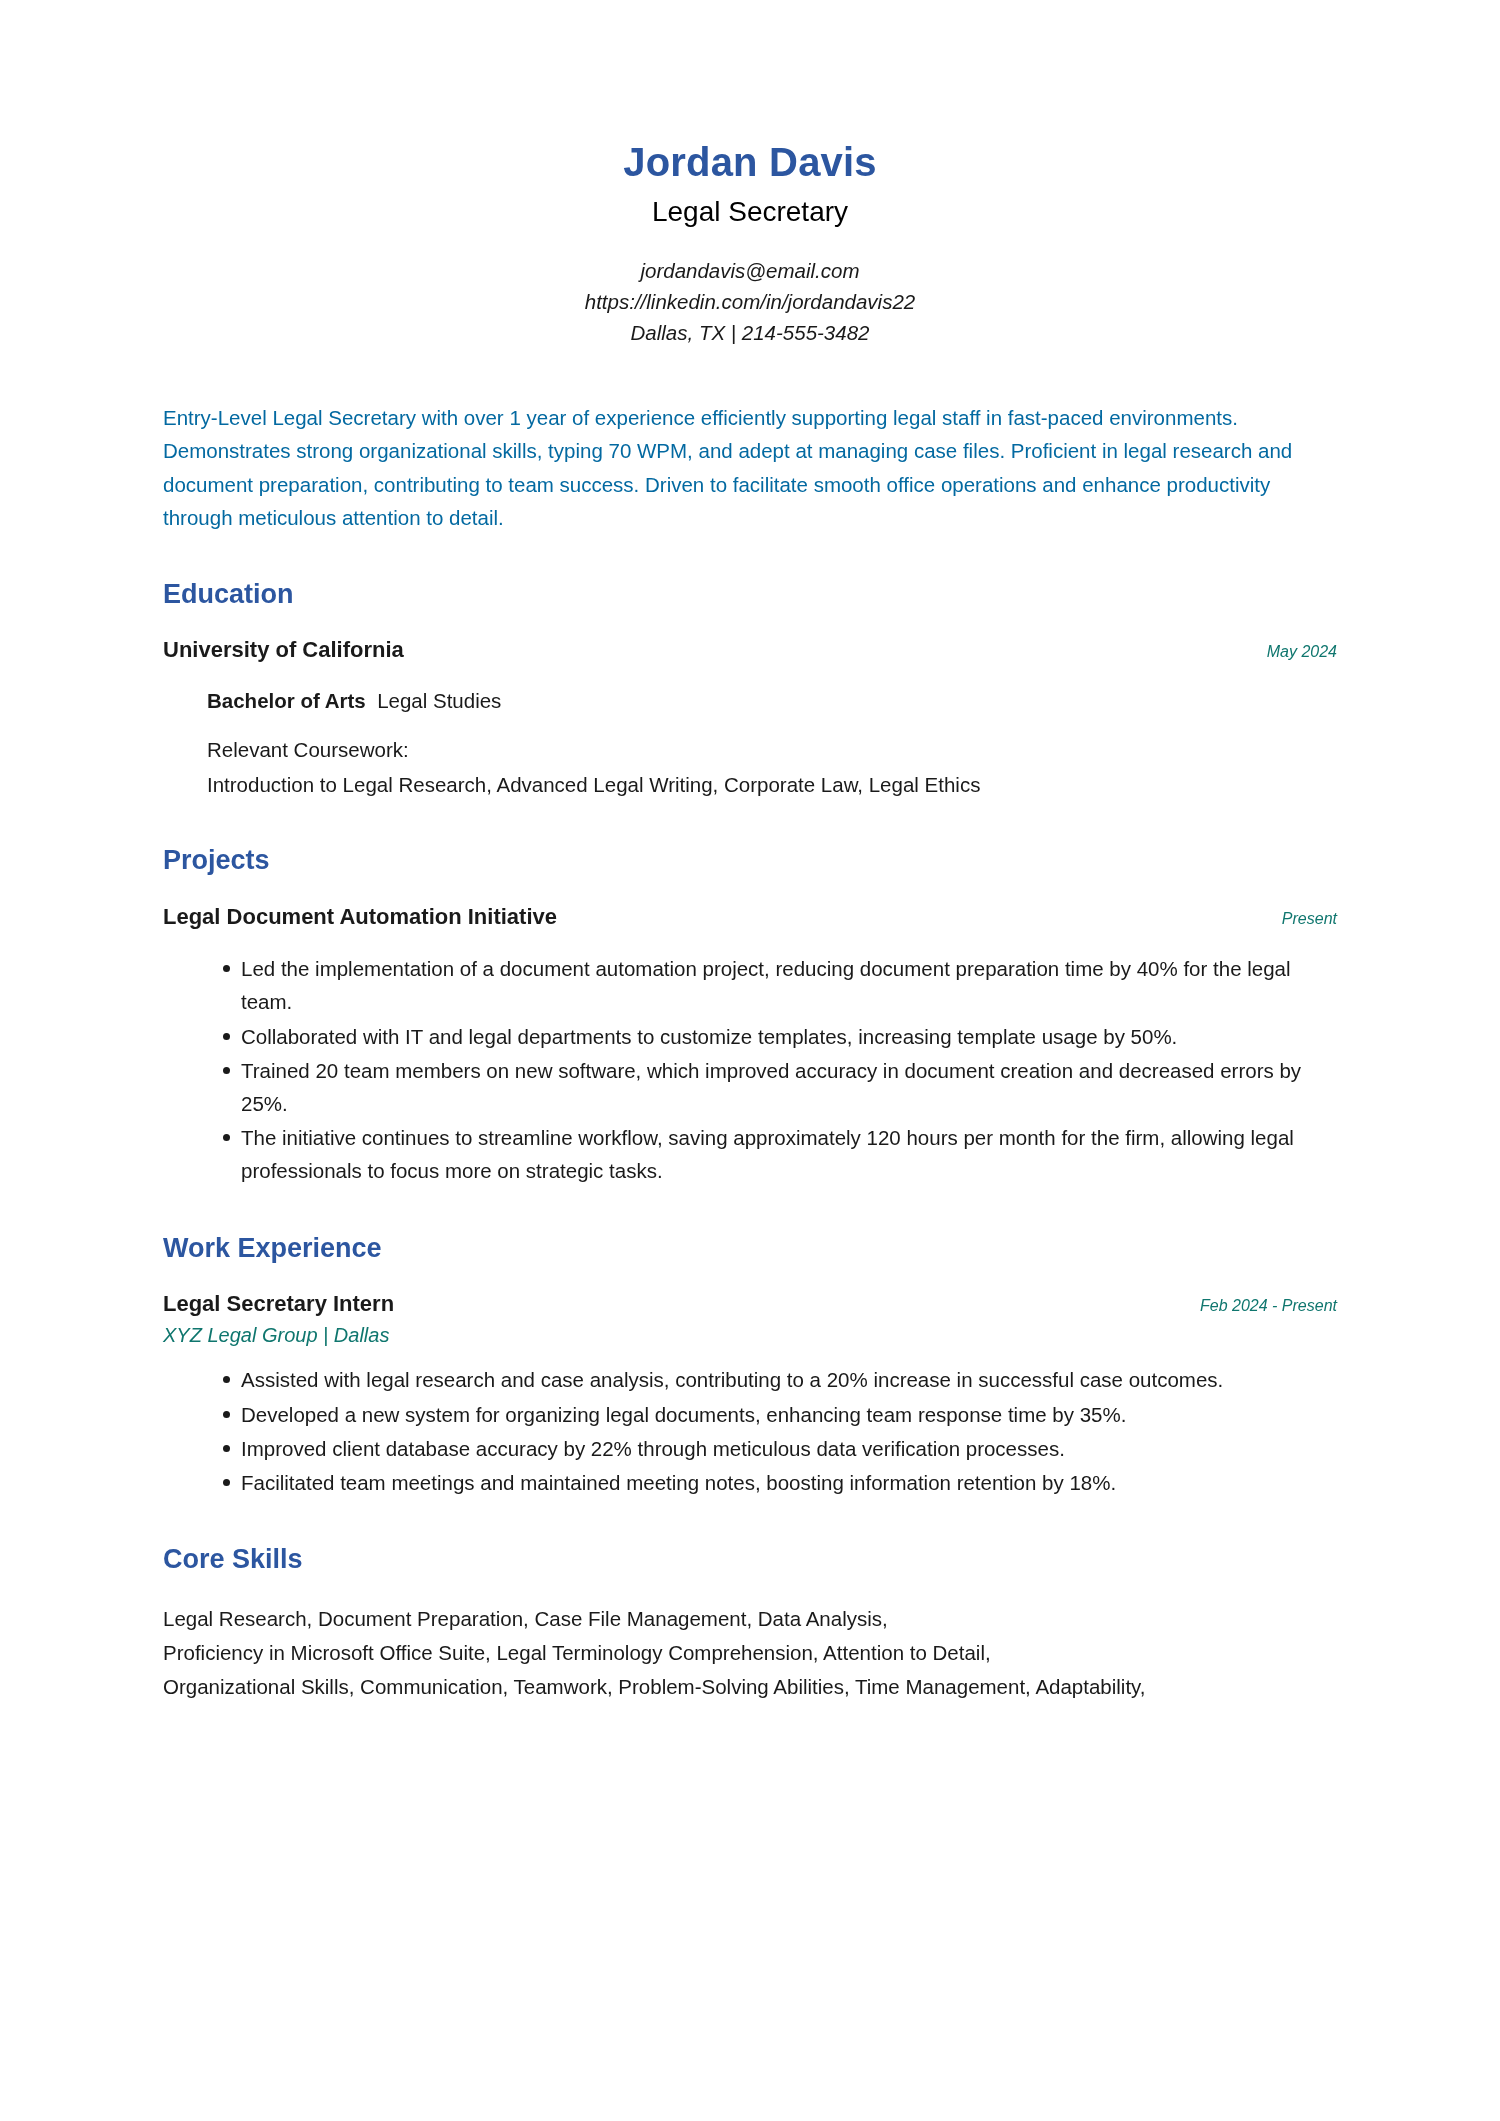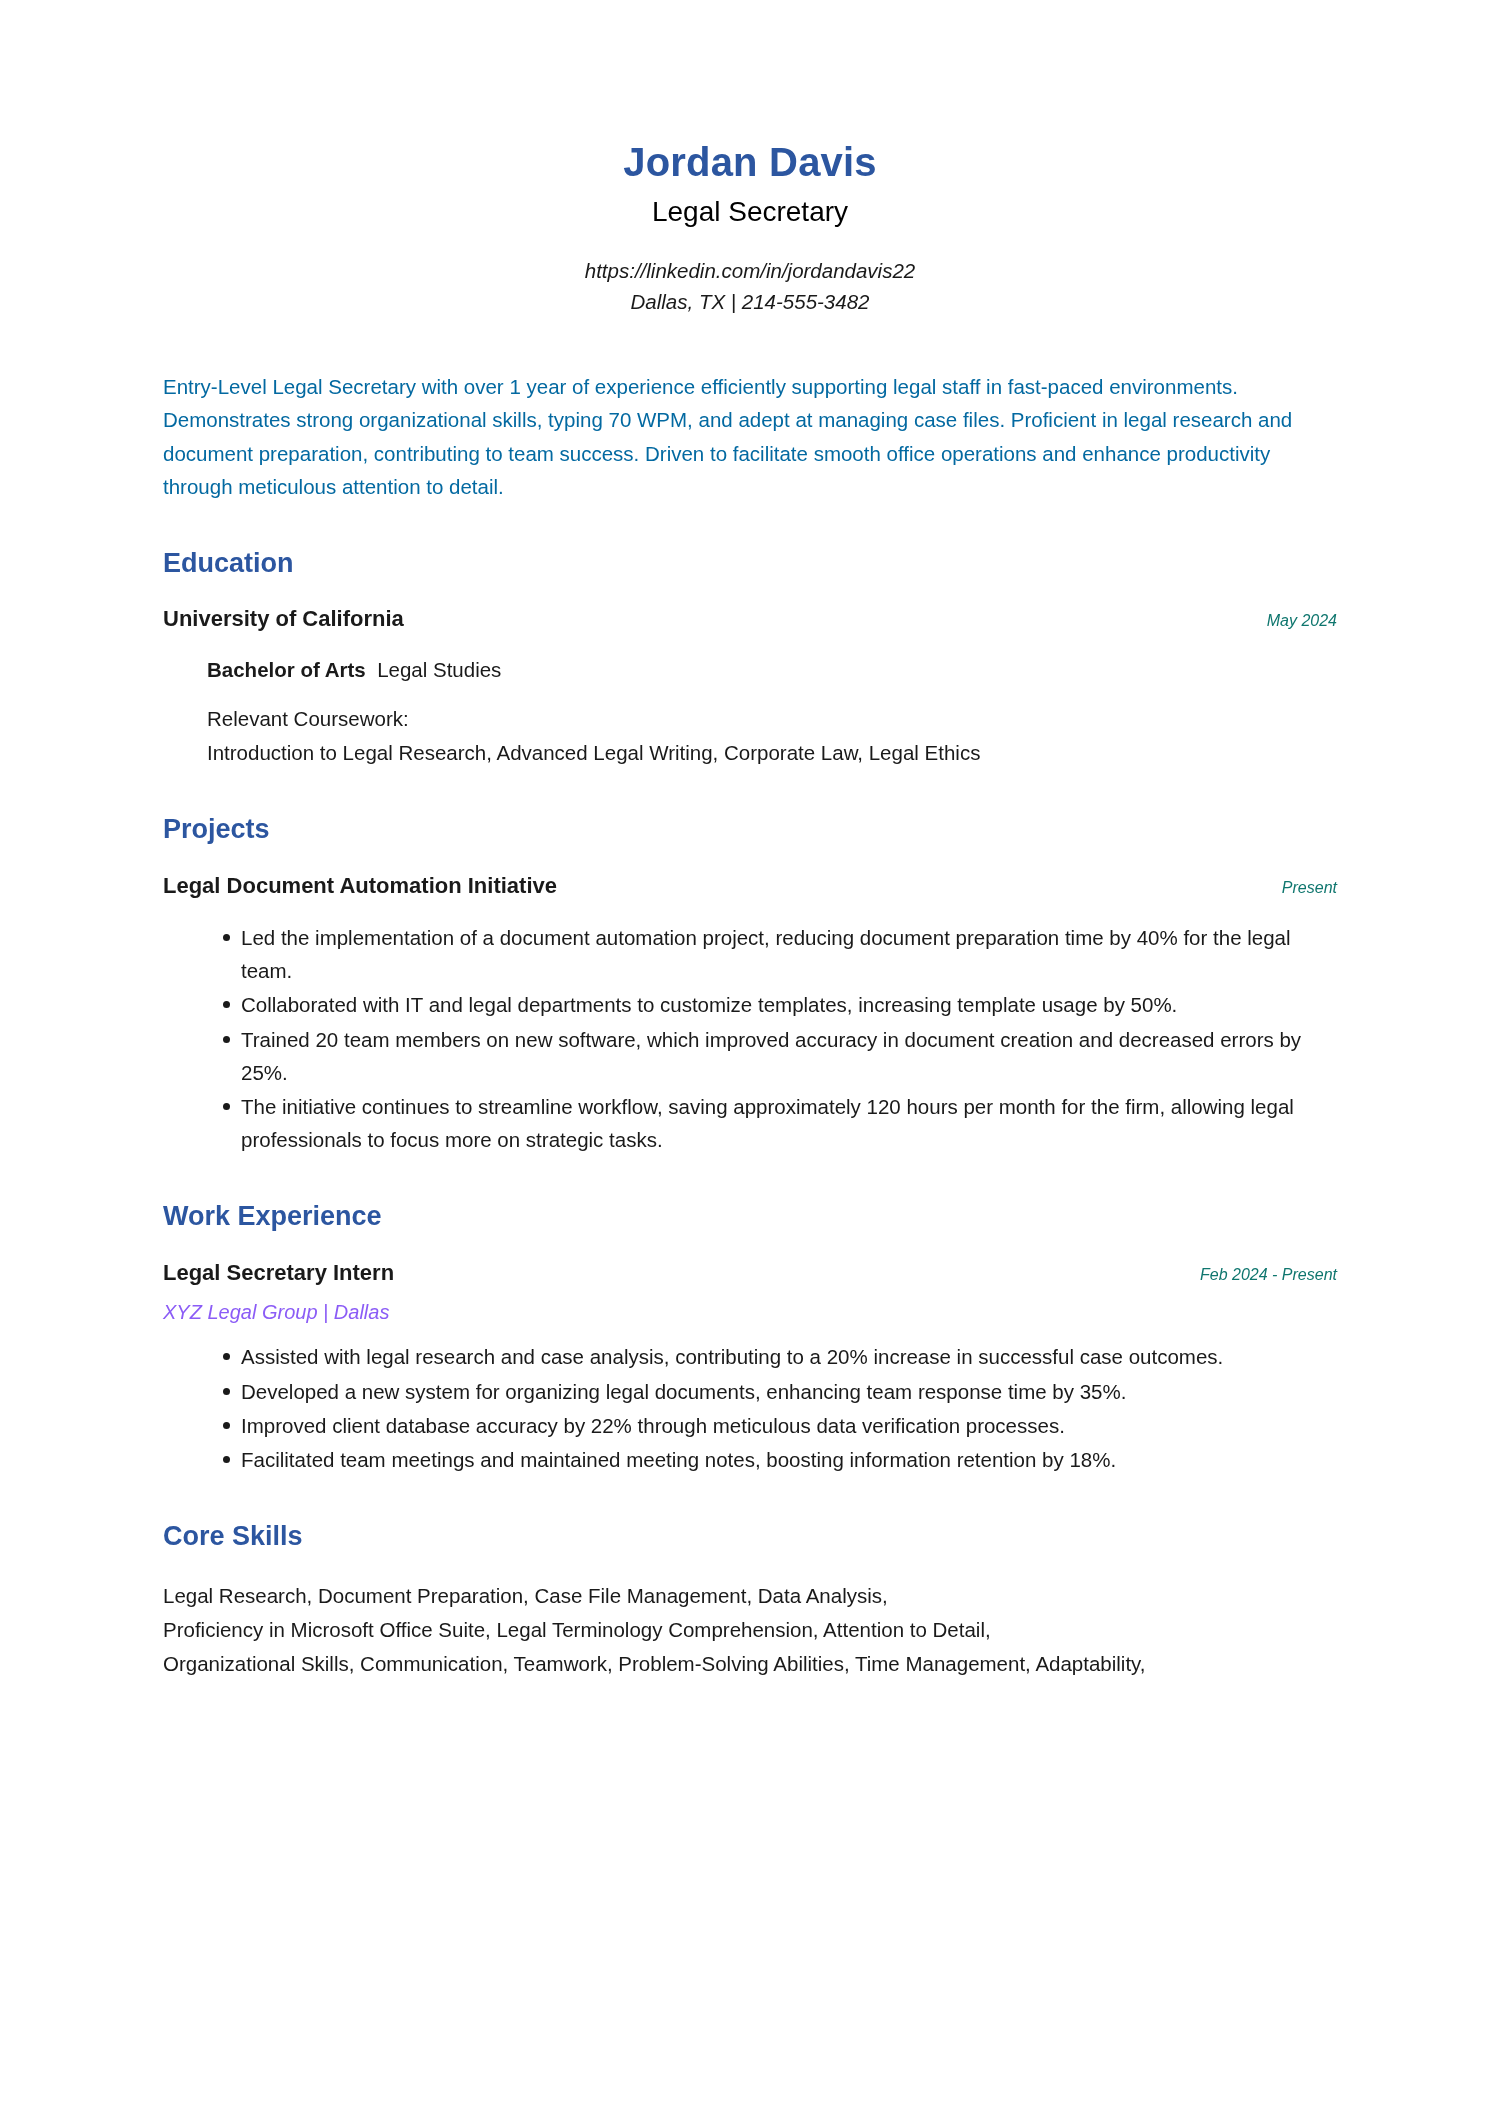--- a/index.html
+++ b/index.html
@@ -91,23 +91,23 @@
     font-weight: normal;
     color: #0f766e;
     white-space: nowrap;
     line-height: 1.25;
     flex: none;
     font-style: italic;
   }
   .entry-subtitle {
     font-size: 20px;
     font-style: italic;
-    color: #8b5cf6;
+    color: #0f766e;
     line-height: 1.4;
-    margin-top: 12px;
+    margin-top: 4px;
   }
 
   .edu-detail {
     margin-left: 44px;
     margin-top: 21px;
     font-size: 20.5px;
     line-height: 1.55;
   }
   .degree-type { font-weight: bold; }
   .degree-field { font-weight: normal; }
@@ -151,20 +151,21 @@
 </style>
 </head>
 <body>
 
 <div class="page">
 
   <div class="header">
     <h1 class="full-name">Jordan Davis</h1>
     <div class="job-title">Legal Secretary</div>
     <div class="contact-block">
+      <span class="contact-line">jordandavis@email.com</span>
       <span class="contact-line">https://linkedin.com/in/jordandavis22</span>
       <span class="contact-line">Dallas, TX | 214-555-3482</span>
     </div>
   </div>
 
   <div class="summary">Entry-Level Legal Secretary with over 1 year of experience efficiently supporting legal staff in fast-paced environments. Demonstrates strong organizational skills, typing 70 WPM, and adept at managing case files. Proficient in legal research and document preparation, contributing to team success. Driven to facilitate smooth office operations and enhance productivity through meticulous attention to detail.</div>
 
   <div class="section">
     <div class="section-heading">Education</div>
     <div class="entry">

